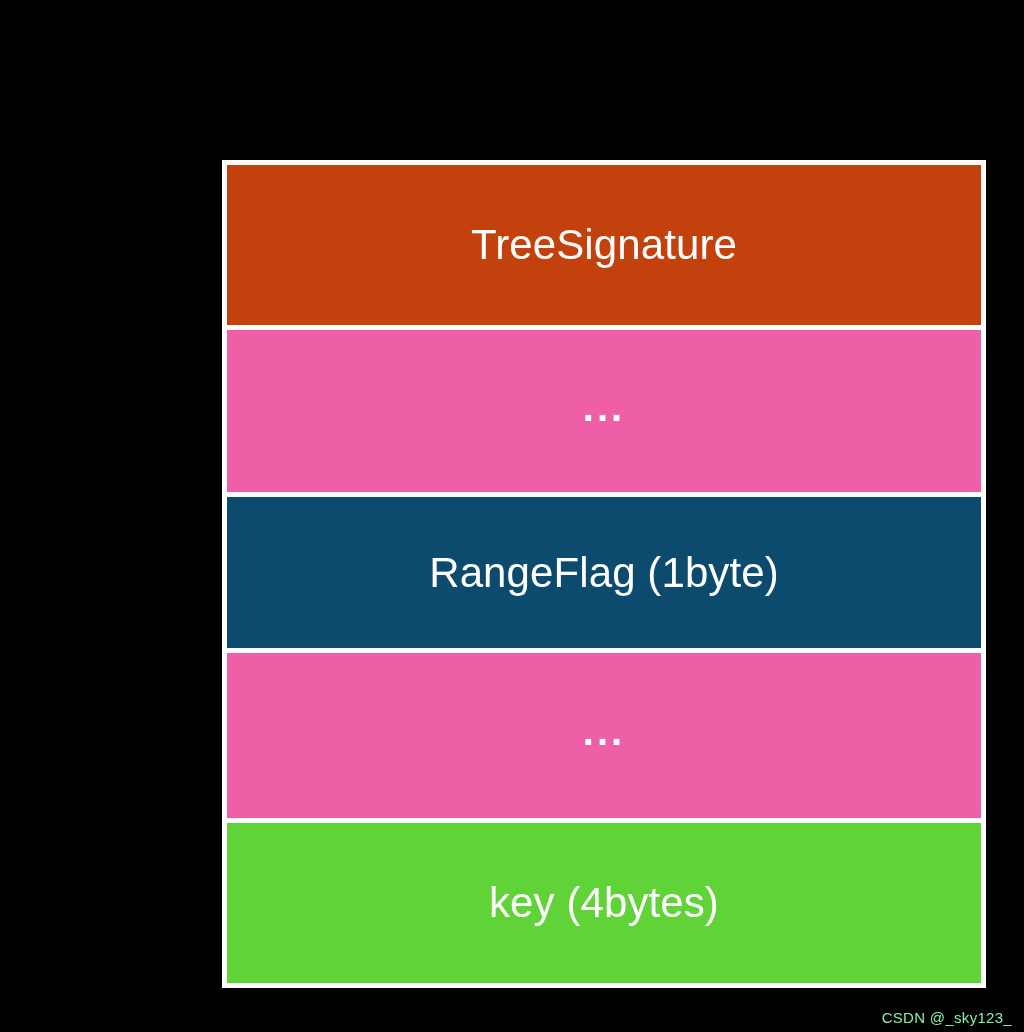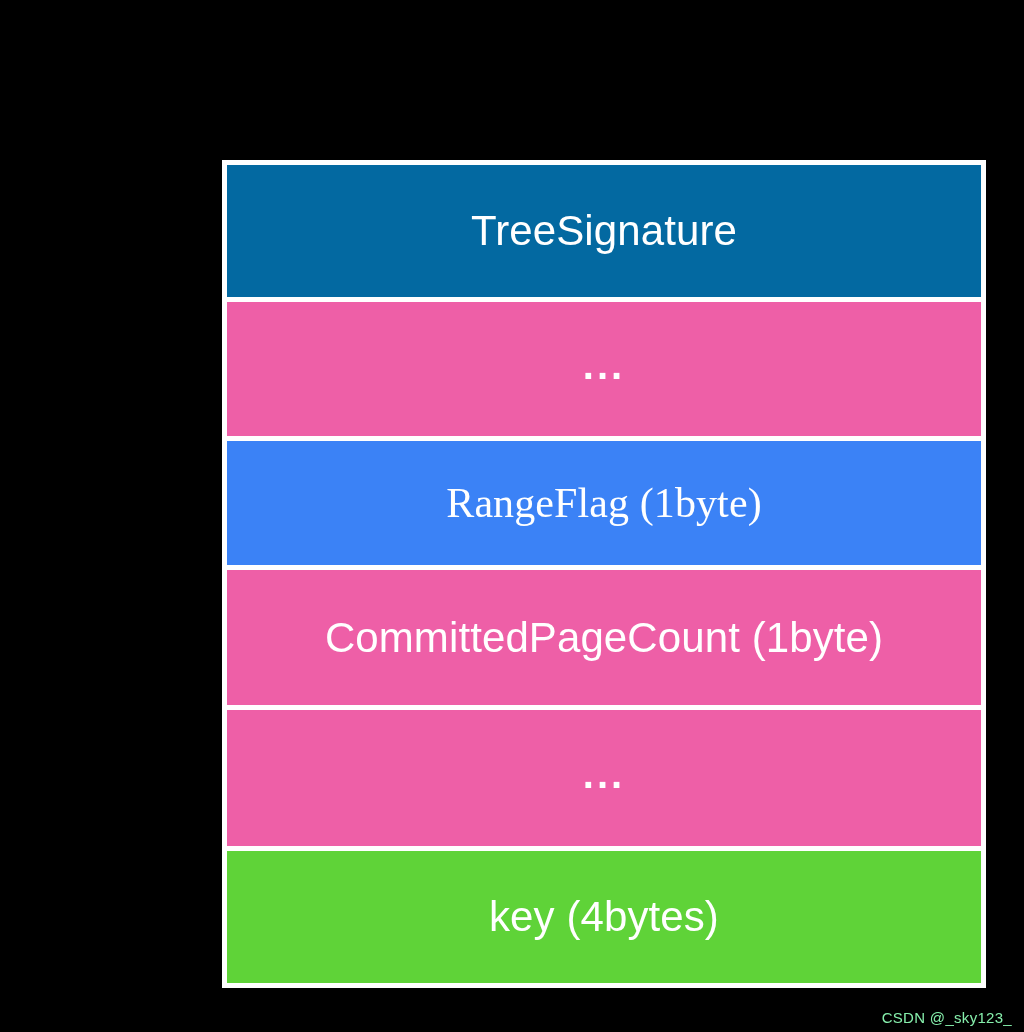--- a/index.html
+++ b/index.html
@@ -80,31 +80,28 @@
     letter-spacing: 0.3px;
   }
 </style>
 </head>
 <body>
 
 <div id="canvas">
 
   <div id="struct-diagram">
 
-  <div class="field-row" style="background: #0369a1; flex: 117 0 0px;">
+  <div class="field-row" style="background: #c2410c; flex: 117 0 0px;">
         <span class="field-label">TreeSignature</span>
       </div>
       <div class="field-row ellipsis" style="background: rgb(238, 95, 167); flex: 118 0 0px;">
         <span class="field-label">...</span>
       </div>
-      <div class="field-row" style="background: #3b82f6; flex: 110 0 0px; font-family: Liberation Serif, serif;">
+      <div class="field-row" style="background: #0c4a6e; flex: 110 0 0px;">
         <span class="field-label">RangeFlag (1byte)</span>
-      </div>
-      <div class="field-row" style="background: rgb(238, 95, 167); flex: 119 0 0px;">
-        <span class="field-label">CommittedPageCount (1byte)</span>
       </div>
       <div class="field-row ellipsis" style="background: rgb(238, 95, 167); flex: 120 0 0px;">
         <span class="field-label">...</span>
       </div>
       <div class="field-row" style="background: rgb(95, 211, 56); flex: 117 0 0px; justify-content: center;">
         <span class="field-label">key (4bytes)</span>
       </div>
     </div>
 
   <div id="watermark">CSDN @_sky123_</div>

